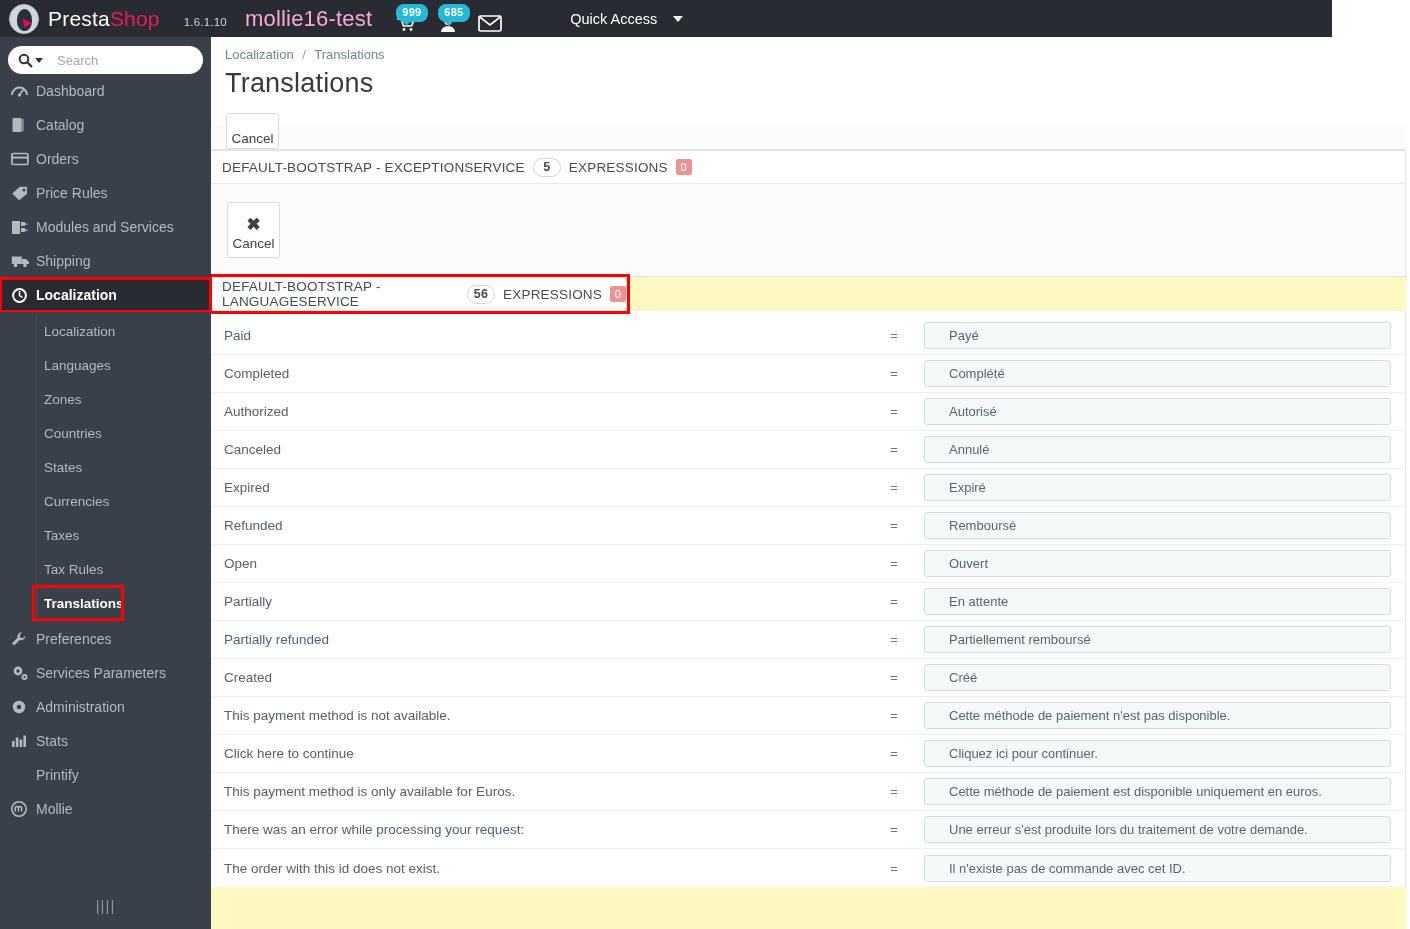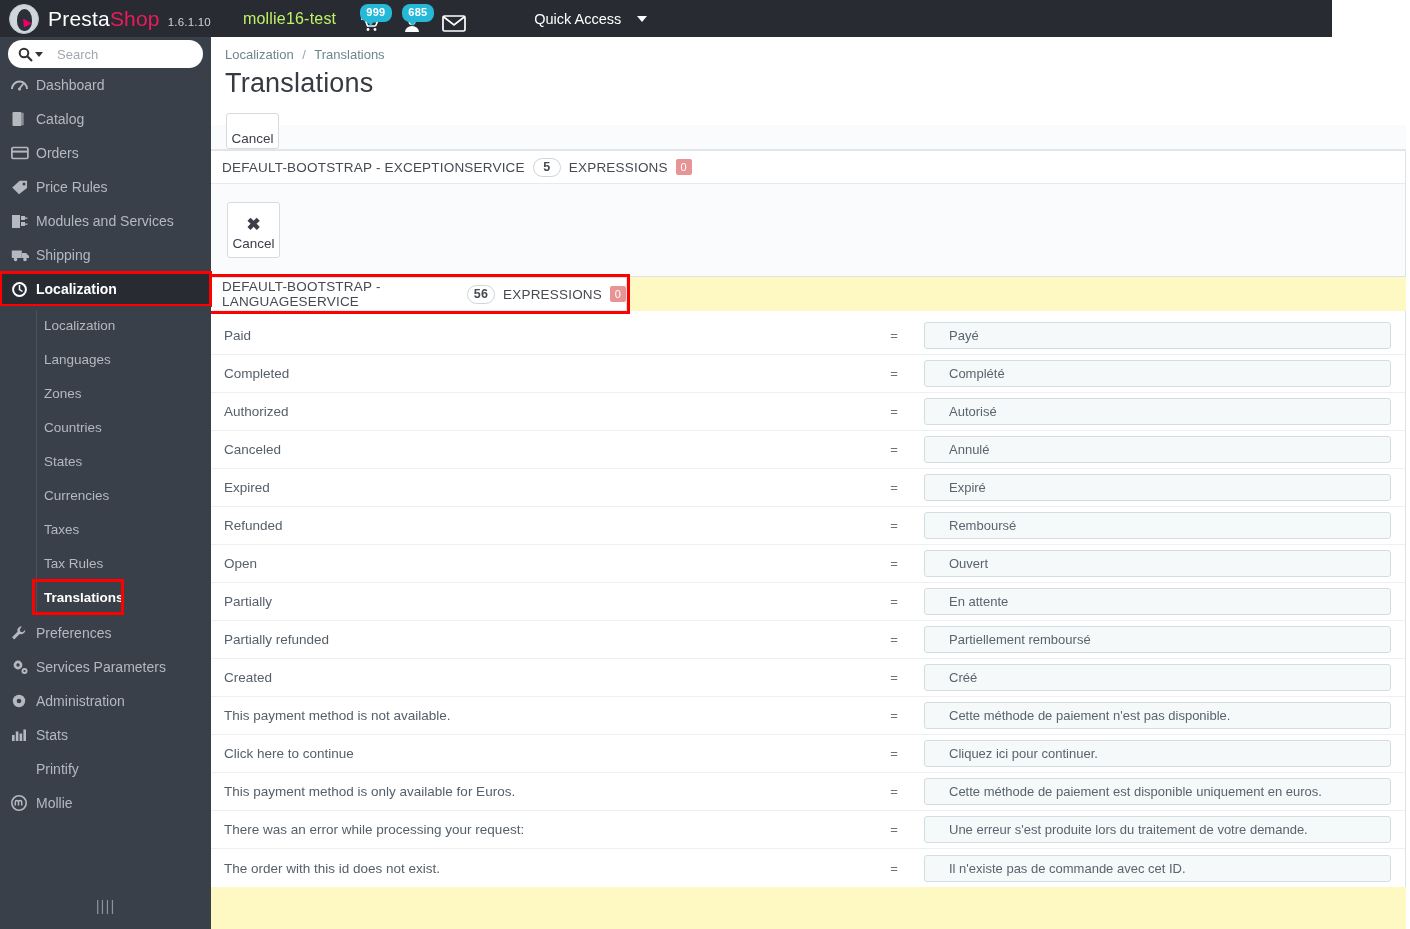--- a/index.html
+++ b/index.html
@@ -38,23 +38,23 @@
   }
   .ps-logo-circle:after {
     content: ""; position: absolute;
     left: 13px; top: 14px; width: 9px; height: 9px;
     background: #eb0066;
     clip-path: polygon(0 0, 100% 55%, 10% 100%);
   }
   #brand { display: flex; align-items: baseline; margin-left: 4px; }
   .brand-presta { font-size: 21px; color: #ffffff; letter-spacing: .2px; }
   .brand-shop { font-size: 21px; color: #ec1a5d; letter-spacing: .2px; }
-  .brand-version { font-size: 11.5px; color: #cfd2d8; margin-left: 8px; letter-spacing: .2px; }
+  .brand-version { font-size: 11.5px; color: #cfd2d8; margin-left: 24px; letter-spacing: .2px; }
   #shopname {
-    font-size: 16px; color: #bef264; margin-left: 32px; letter-spacing: .2px;
+    font-size: 22px; color: #f9a8d4; margin-left: 18px; letter-spacing: .2px;
   }
   .notif-group { display: flex; align-items: flex-end; margin-left: 22px; gap: 18px; }
   .notif {
     position: relative; width: 24px; height: 26px;
     display: flex; align-items: flex-end; justify-content: center;
   }
   .notif .badge {
     position: absolute; top: -2px; left: 2px;
     background: #25b9d7; color: #fff;
     font-size: 11px; line-height: 15px;
@@ -80,21 +80,21 @@
     border-top: 6px solid #ffffff;
   }
 
   
   #sidebar {
     position: absolute; top: 37px; left: 0;
     width: 211px; height: 892px;
     background: #3a4049;
     z-index: 20;
   }
-  #search-wrap { padding: 3px 8px 0 8px; }
+  #search-wrap { padding: 9px 8px 0 8px; }
   #searchbox {
     height: 28px; background: #ffffff; border-radius: 14px;
     display: flex; align-items: center; padding: 0 10px;
   }
   #searchbox .mag {
     display: flex; align-items: center; gap: 2px; color: #333;
   }
   #searchbox .mag .caret {
     width: 0; height: 0;
     border-left: 4px solid transparent;

